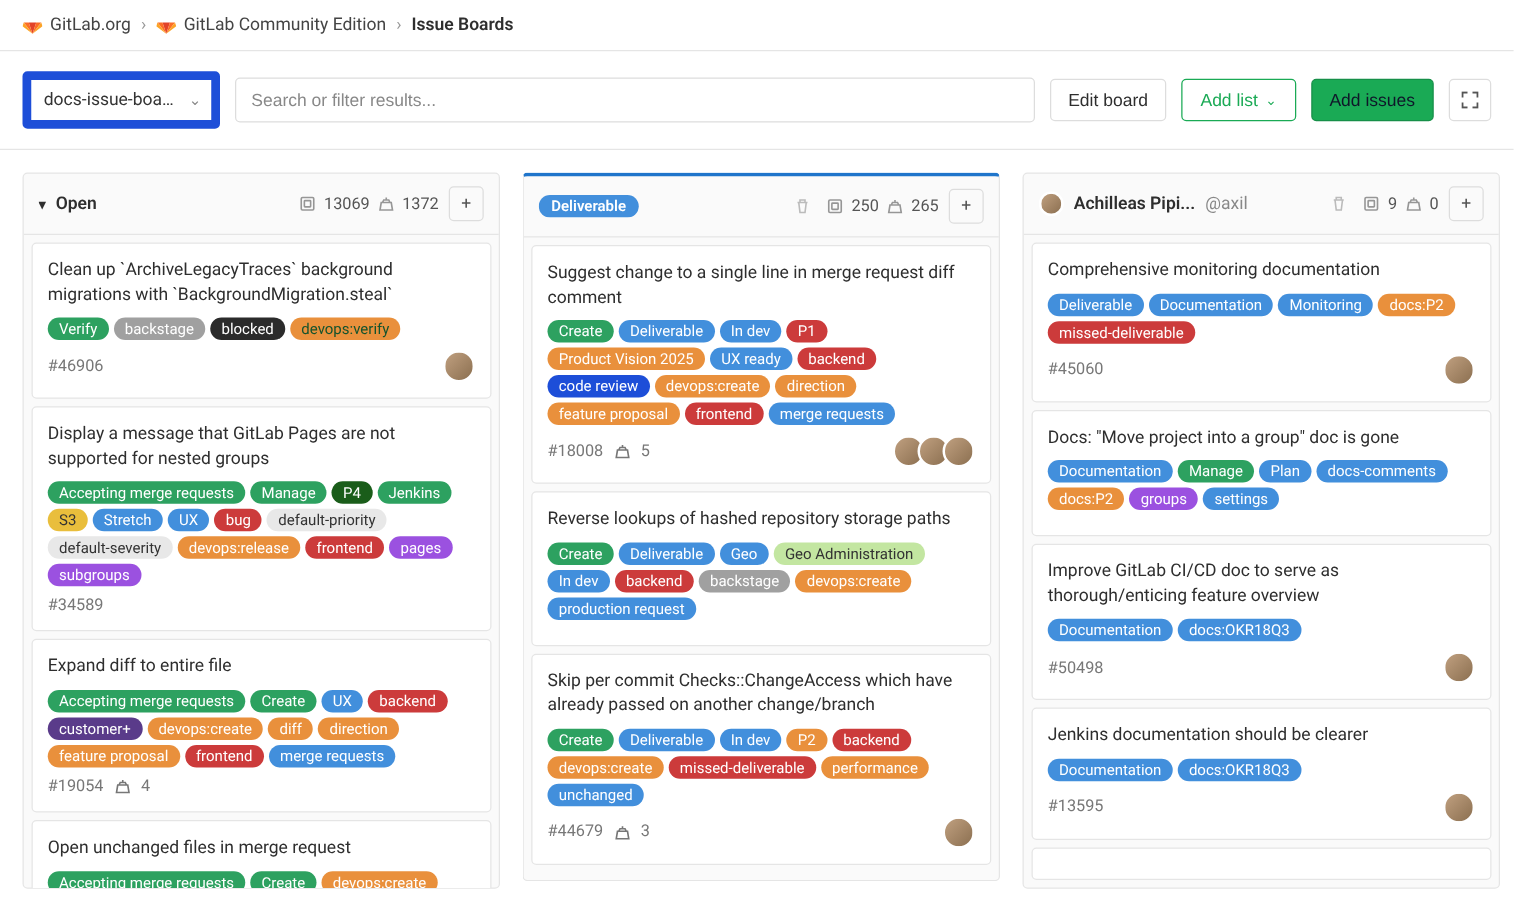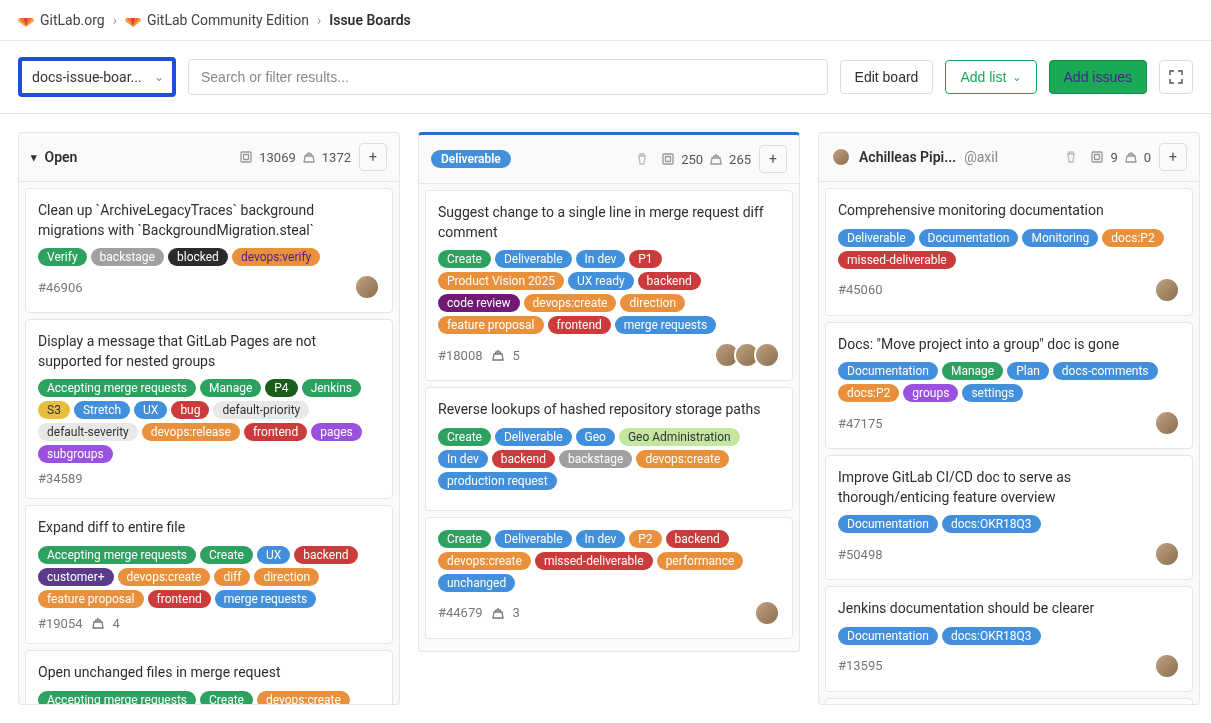--- a/index.html
+++ b/index.html
@@ -3,27 +3,27 @@
 <meta charset="utf-8">
 <style>
 * { box-sizing: border-box; margin: 0; padding: 0; }
 body { font-family: -apple-system, BlinkMacSystemFont, "Segoe UI", Roboto, sans-serif; font-size: 14px; color: #2e2e2e; background: #fff; width: 1211px; overflow: hidden; }
 .breadcrumbs { display: flex; align-items: center; gap: 8px; padding: 12px 18px; border-bottom: 1px solid #e5e5e5; font-size: 14px; color: #444; }
 .breadcrumbs .sep { color: #999; }
 .breadcrumbs .crumb { display: flex; align-items: center; gap: 6px; }
 .breadcrumbs .logo { width: 16px; height: 16px; }
 .breadcrumbs strong { font-weight: 600; color: #2e2e2e; }
 .toolbar { display: flex; align-items: center; gap: 12px; padding: 16px 18px; border-bottom: 1px solid #e5e5e5; }
-.board-select { border: 4px solid #1d4ed8; border-radius: 4px; padding: 8px 28px 8px 10px; width: 158px; position: relative; color: #333; background: #fff; overflow: hidden; text-overflow: ellipsis; white-space: nowrap; }
+.board-select { border: 7px solid #1d4ed8; border-radius: 4px; padding: 8px 28px 8px 10px; width: 158px; position: relative; color: #333; background: #fff; overflow: hidden; text-overflow: ellipsis; white-space: nowrap; }
 .board-select .chev { position: absolute; right: 8px; top: 50%; transform: translateY(-50%); color: #888; font-size: 12px; }
 .search-input { flex: 1; border: 1px solid #ddd; border-radius: 4px; padding: 9px 12px; font-size: 14px; color: #333; }
 .search-input::placeholder { color: #888; }
 .btn { border: 1px solid #ddd; border-radius: 4px; padding: 8px 14px; background: #fff; color: #2e2e2e; cursor: pointer; font-size: 14px; display: inline-flex; align-items: center; gap: 6px; }
 .btn-success-outline { border-color: #1aaa55; color: #1aaa55; }
-.btn-success { background: #1aaa55; border-color: #168f48; color: #4c1d95; }
+.btn-success { background: #1aaa55; border-color: #168f48; color: #0f172a; }
 .btn-icon { border: 1px solid #ddd; border-radius: 4px; width: 34px; height: 34px; display: flex; align-items: center; justify-content: center; cursor: pointer; }
 .board-wrap { display: flex; gap: 18px; padding: 18px; overflow-x: hidden; height: calc(723px - 47px - 67px); align-items: flex-start; }
 .list { background: #fafafa; border: 1px solid #e5e5e5; border-radius: 4px; width: 382px; flex-shrink: 0; display: flex; flex-direction: column; max-height: 100%; position: relative; }
 .list.highlighted { border-top: 3px solid #1f75cb; }
 .list-header { display: flex; align-items: center; gap: 8px; padding: 10px 12px; border-bottom: 1px solid #e5e5e5; }
 .list-title { font-weight: 600; flex: 1; display: flex; align-items: center; gap: 8px; overflow: hidden; }
 .list-title .caret { font-size: 11px; }
 .list-title .label-pill { font-size: 12px; background: #428fdc; color: #fff; padding: 2px 10px; border-radius: 10px; font-weight: 600; }
 .list-title .assignee-name { white-space: nowrap; overflow: hidden; text-overflow: ellipsis; }
 .list-title .assignee-handle { color: #888; font-weight: 400; }
@@ -118,21 +118,21 @@
       </div>
       <div class="list-add">+</div>
     </div>
     <div class="list-body">
         <div class="card">
       <div class="card-title">Clean up `ArchiveLegacyTraces` background migrations with `BackgroundMigration.steal`</div>
       <div class="labels">
             <span class="label" style="background:#2da160;color:#fff">Verify</span>
             <span class="label" style="background:#a0a0a0;color:#fff">backstage</span>
             <span class="label" style="background:#2b2b2b;color:#fff">blocked</span>
-            <span class="label" style="background:#e9903c;color:#4c1d95">devops:verify</span>
+            <span class="label" style="background:#e9903c;color:#14532d">devops:verify</span>
           </div>
       <div class="card-footer">
         <div class="meta">
           <span>#46906</span>
 
         </div>
         <div class="avatars">
               <span class="avatar"></span>
             </div>
       </div>
@@ -239,21 +239,21 @@
         <div class="card">
       <div class="card-title">Suggest change to a single line in merge request diff comment</div>
       <div class="labels">
             <span class="label" style="background:#2da160;color:#fff">Create</span>
             <span class="label" style="background:#428fdc;color:#fff">Deliverable</span>
             <span class="label" style="background:#428fdc;color:#fff">In dev</span>
             <span class="label" style="background:#cc3b3b;color:#fff">P1</span>
             <span class="label" style="background:#e9903c;color:#fff">Product Vision 2025</span>
             <span class="label" style="background:#428fdc;color:#fff">UX ready</span>
             <span class="label" style="background:#cc3b3b;color:#fff">backend</span>
-            <span class="label" style="background:#701a75;color:#fff">code review</span>
+            <span class="label" style="background:#1d4ed8;color:#fff">code review</span>
             <span class="label" style="background:#e9903c;color:#fff">devops:create</span>
             <span class="label" style="background:#e9903c;color:#fff">direction</span>
             <span class="label" style="background:#e9903c;color:#fff">feature proposal</span>
             <span class="label" style="background:#cc3b3b;color:#fff">frontend</span>
             <span class="label" style="background:#428fdc;color:#fff">merge requests</span>
           </div>
       <div class="card-footer">
         <div class="meta">
           <span>#18008</span>
           <span class="ic">
@@ -278,20 +278,21 @@
             <span class="label" style="background:#428fdc;color:#fff">Geo</span>
             <span class="label" style="background:#c3e6a1;color:#333">Geo Administration</span>
             <span class="label" style="background:#428fdc;color:#fff">In dev</span>
             <span class="label" style="background:#cc3b3b;color:#fff">backend</span>
             <span class="label" style="background:#a0a0a0;color:#fff">backstage</span>
             <span class="label" style="background:#e9903c;color:#fff">devops:create</span>
             <span class="label" style="background:#428fdc;color:#fff">production request</span>
           </div>
     </div>
         <div class="card">
+      <div class="card-title">Skip per commit Checks::ChangeAccess which have already passed on another change/branch</div>
       <div class="labels">
             <span class="label" style="background:#2da160;color:#fff">Create</span>
             <span class="label" style="background:#428fdc;color:#fff">Deliverable</span>
             <span class="label" style="background:#428fdc;color:#fff">In dev</span>
             <span class="label" style="background:#e9903c;color:#fff">P2</span>
             <span class="label" style="background:#cc3b3b;color:#fff">backend</span>
             <span class="label" style="background:#e9903c;color:#fff">devops:create</span>
             <span class="label" style="background:#cc3b3b;color:#fff">missed-deliverable</span>
             <span class="label" style="background:#e9903c;color:#fff">performance</span>
             <span class="label" style="background:#428fdc;color:#fff">unchanged</span>
@@ -366,29 +367,20 @@
       <div class="card-title">Docs: "Move project into a group" doc is gone</div>
       <div class="labels">
             <span class="label" style="background:#428fdc;color:#fff">Documentation</span>
             <span class="label" style="background:#2da160;color:#fff">Manage</span>
             <span class="label" style="background:#428fdc;color:#fff">Plan</span>
             <span class="label" style="background:#428fdc;color:#fff">docs-comments</span>
             <span class="label" style="background:#e9903c;color:#fff">docs:P2</span>
             <span class="label" style="background:#9b51e0;color:#fff">groups</span>
             <span class="label" style="background:#428fdc;color:#fff">settings</span>
           </div>
-      <div class="card-footer">
-        <div class="meta">
-          <span>#47175</span>
-
-        </div>
-        <div class="avatars">
-              <span class="avatar"></span>
-            </div>
-      </div>
     </div>
         <div class="card">
       <div class="card-title">Improve GitLab CI/CD doc to serve as thorough/enticing feature overview</div>
       <div class="labels">
             <span class="label" style="background:#428fdc;color:#fff">Documentation</span>
             <span class="label" style="background:#428fdc;color:#fff">docs:OKR18Q3</span>
           </div>
       <div class="card-footer">
         <div class="meta">
           <span>#50498</span>

